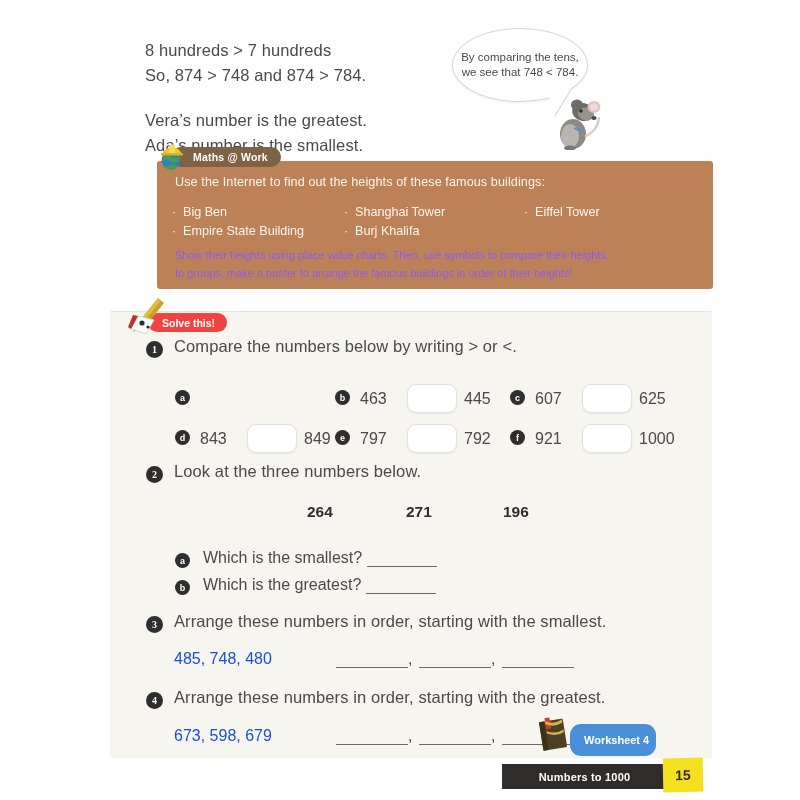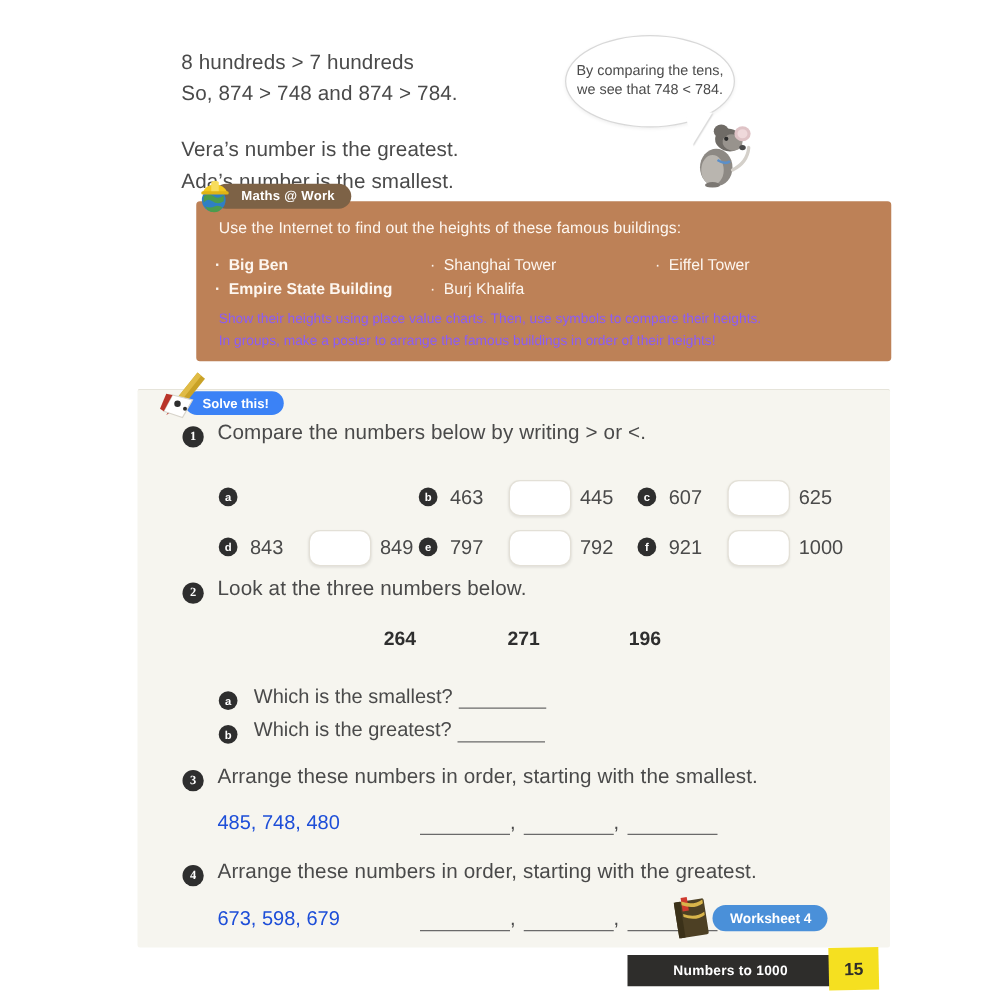--- a/index.html
+++ b/index.html
@@ -128,21 +128,21 @@
     left: 172px;
     top: 203px;
     width: 520px;
     font-size: 12.6px;
     color: #fdf6ef;
   }
   .mw-col {
     position: absolute;
     top: 0;
   }
-  .mw-col.c1 { left: 0px; font-weight: bold; }
+  .mw-col.c1 { left: 0px; }
   .mw-col.c2 { left: 172px; }
   .mw-col.c3 { left: 324px; margin-left: 28px; }
   .mw-li {
     line-height: 19px;
     white-space: nowrap;
   }
   .mw-li .dot {
     display: inline-block;
     width: 11px;
     color: #fdf6ef;
@@ -166,21 +166,21 @@
     height: 446px;
     background: #f6f5ef;
     border-top: 1px solid #e6e4da;
     border-radius: 2px;
   }
   .solve-badge {
     position: absolute;
     left: 148px;
     top: 313px;
     height: 19px;
-    background: #3b82f6;
+    background: #ef4444;
     border-radius: 10px;
     padding: 0 12px 0 14px;
     display: flex;
     align-items: center;
     color: #ffffff;
     font-size: 10.5px;
     font-weight: bold;
     z-index: 4;
   }
   .solve-pencil {
@@ -287,24 +287,24 @@
     color: #4a4a4a;
     white-space: nowrap;
     letter-spacing: 1px;
   }
 
   
   .ws-badge {
     position: absolute;
     left: 570px;
     top: 724px;
-    height: 21px;
+    height: 32px;
     background: #4a90d9;
     border-radius: 11px;
-    padding: 0 13px 0 14px;
+    padding: 0 7px 0 14px;
     display: flex;
     align-items: center;
     color: #ffffff;
     font-size: 11px;
     font-weight: bold;
     z-index: 4;
   }
   .ws-book {
     position: absolute;
     left: 534px;

